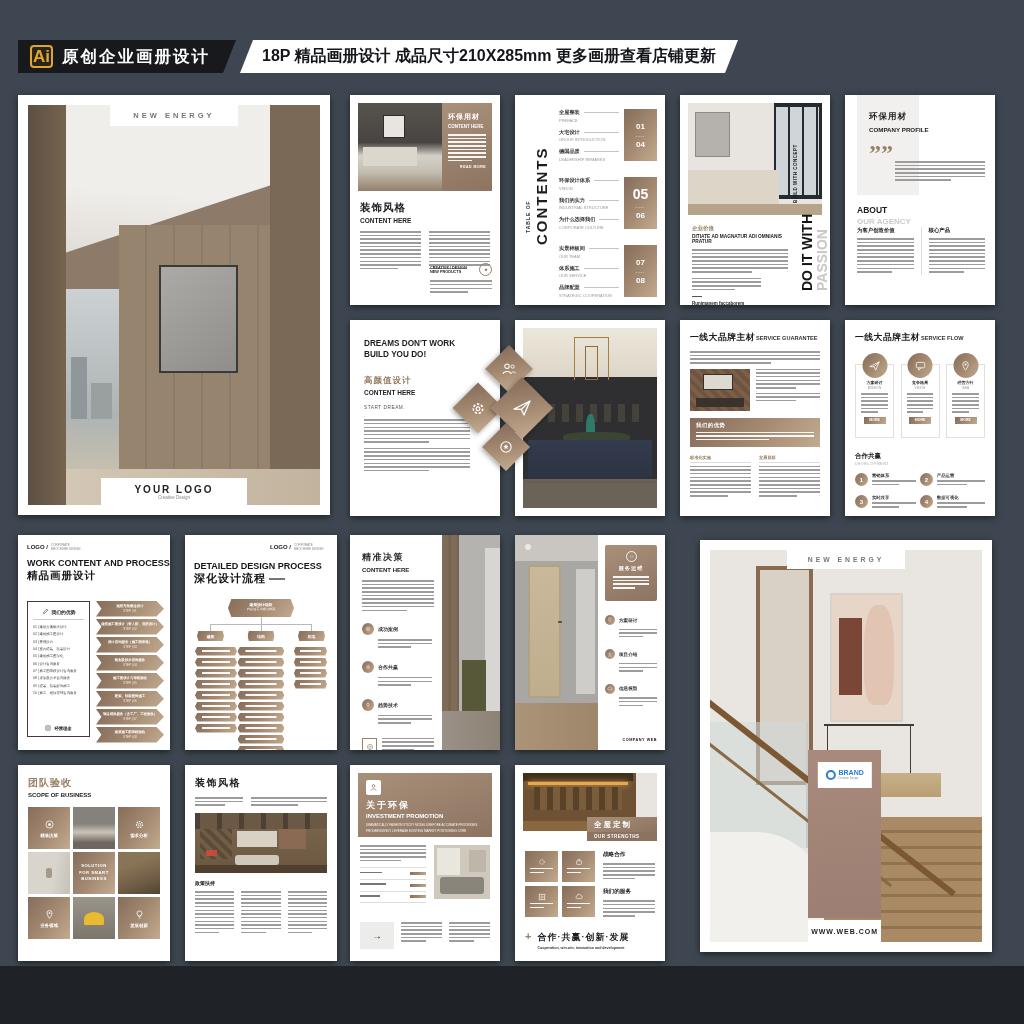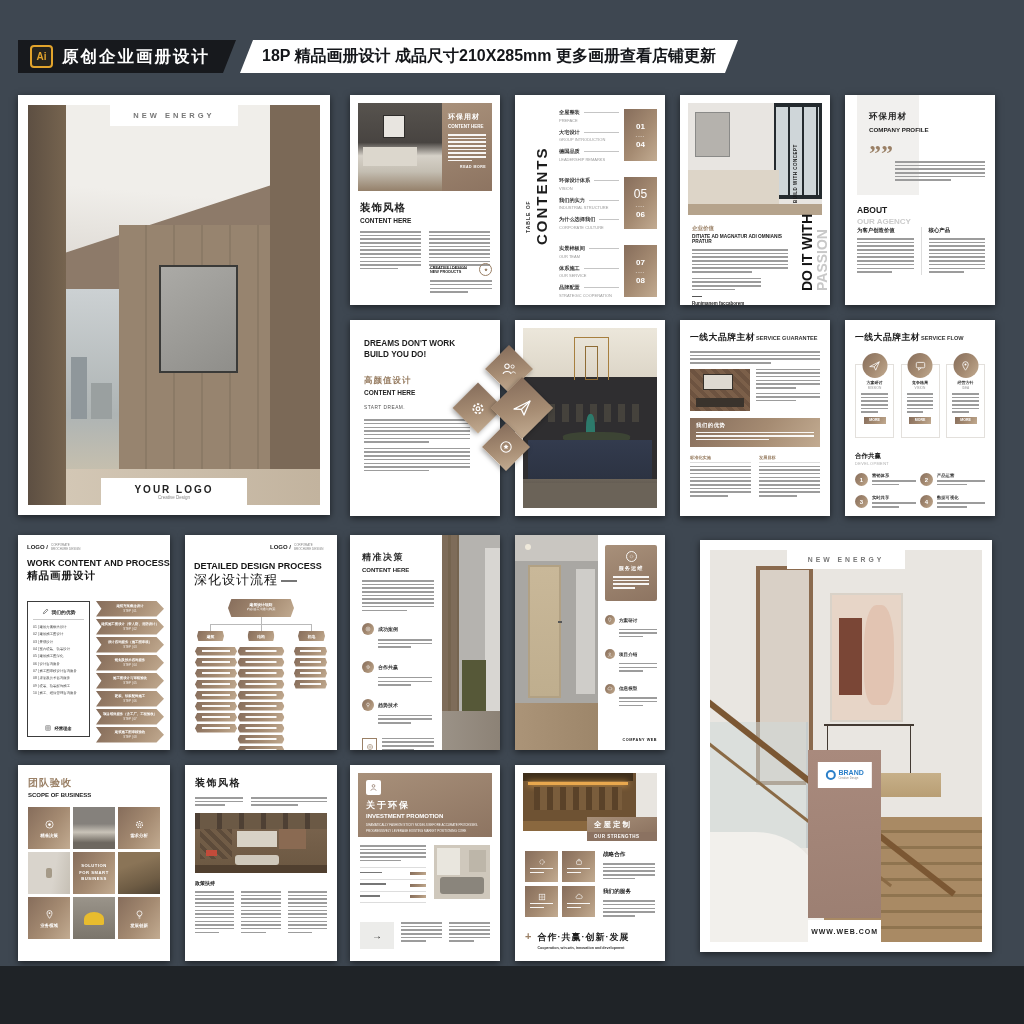--- a/index.html
+++ b/index.html
@@ -23,21 +23,21 @@
 .arw{clip-path:polygon(0 0,89% 0,100% 50%,89% 100%,0 100%,8% 50%)}
 .dia{position:absolute;transform:rotate(45deg);display:flex;align-items:center;justify-content:center;box-shadow:0 2px 5px rgba(0,0,0,.35);z-index:9}
 .dia .ick{transform:rotate(-45deg)}
 .ic{width:100%;height:100%;display:block}
 .ick{display:block}
 .tile{display:flex;flex-direction:column;align-items:center;justify-content:center;color:#fff;text-align:center;gap:3px}
 .headerbar{position:absolute;top:40px;height:33px}
 .hdr-black{left:18px;width:218px;background:#17191d;color:#fff;clip-path:polygon(0 0,100% 0,calc(100% - 13px) 100%,0 100%);display:flex;align-items:center;gap:9px;padding:0 26px 0 12px}
 .hdr-w1{left:240px;width:498px;background:#fff;color:#14161a;clip-path:polygon(13px 0,100% 0,calc(100% - 13px) 100%,0 100%);display:flex;align-items:center;justify-content:center;font-weight:700;font-size:16px}
 .hdr-w2{left:746px;width:260px;background:#fff;color:#14161a;clip-path:polygon(13px 0,100% 0,calc(100% - 13px) 100%,0 100%);display:flex;align-items:center;justify-content:center;font-weight:700;font-size:16.5px}
-.aibadge{width:23px;height:23px;border:2px solid #e2a42c;border-radius:4px;background:#26241d;color:#e2a42c;font-size:10px;font-weight:700;display:flex;align-items:center;justify-content:center}
+.aibadge{width:23px;height:23px;border:2px solid #e2a42c;border-radius:4px;background:#26241d;color:#e2a42c;font-size:17px;font-weight:700;display:flex;align-items:center;justify-content:center}
 .footerbar{position:absolute;left:0;right:0;top:966px;height:58px;background:#1f2327}
 .nstrip{position:absolute;right:0;top:12px;width:258px;height:34px;background:#99a0a7;color:#23282c;font-weight:700;font-size:12.5px;display:flex;align-items:center;justify-content:center;letter-spacing:.3px}
 .tagbox{background:#fff;display:flex;align-items:center;justify-content:center;font-weight:700;color:#777;letter-spacing:3px}
 .card{border:1px solid #e3e0dc;position:relative}
 .morebtn{color:#fff;font-weight:700;display:flex;align-items:center;justify-content:center}
 .npill{position:relative}
 .npill i{display:block;width:66%;height:1.8px;background:rgba(255,255,255,.95);margin:0 auto}
 .ph{position:absolute;overflow:hidden}
 </style>
 </head>
@@ -201,21 +201,21 @@
           </div>
         <div>
             <div class="fx" style="align-items:center">
               <span style="font-size:5.2px;font-weight:800;color:#333">为什么选择我们</span>
               <span style="flex:1;height:1px;background:#c5c5c5;margin-left:4px"></span>
             </div>
             <div style="font-size:4px;color:#999;margin-top:1.5px">CORPORATE CULTURE</div>
           </div>
       </div>
       <div class="grad" style="width:33px;height:52px;color:#fff;display:flex;flex-direction:column;align-items:center;justify-content:center;gap:2px">
-        <span style="font-size:12px;font-weight:400">05</span>
+        <span style="font-size:14px;font-weight:700">05</span>
           <span style="font-size:4px;opacity:.8;letter-spacing:1px">----</span>
           <span style="font-size:8px;font-weight:700">06</span>
       </div>
     </div>
 
     <div class="abs fx" style="left:44px;top:150px;right:8px;gap:5px">
       <div style="flex:1">
         <div style="margin-bottom:6px">
             <div class="fx" style="align-items:center">
               <span style="font-size:5.2px;font-weight:800;color:#333">实景样板间</span>
@@ -683,21 +683,21 @@
   </div>
 
   <div class="pg" style="left:185px;top:535px;width:152px;height:215px">
     <div class="abs fx" style="right:9px;top:9px;gap:3px;align-items:flex-start">
       <span style="font-size:6px;font-weight:800;color:#1a1a1a">LOGO /</span>
       <span style="font-size:3px;color:#888;width:34px;line-height:1.3">CORPORATE BROCHURE DESIGN</span>
     </div>
     <div style="margin:26px 0 0 9px">
       <div style="font-size:9px;font-weight:800;color:#151515">DETAILED DESIGN PROCESS</div>
       <div class="fx" style="align-items:baseline;gap:3px">
-        <span style="font-size:13px;font-weight:400;color:#151515;letter-spacing:1px">深化设计流程</span>
+        <span style="font-size:11px;font-weight:700;color:#151515;letter-spacing:1px">深化设计流程</span>
         <span class="gk d t" style="width:26px">
             <i></i>
           </span>
       </div>
     </div>
     <div class="abs" style="left:8px;top:64px;right:8px;bottom:8px">
       <div class="hex grad abs" style="left:50%;transform:translateX(-50%);top:0;width:66px;height:18px;color:#fff;text-align:center;padding-top:2.5px">
         <div style="font-size:3.8px;font-weight:700">建筑设计细则</div>
         <div style="font-size:3.2px;opacity:.9">内容涵盖沟通与构架</div>
       </div>

